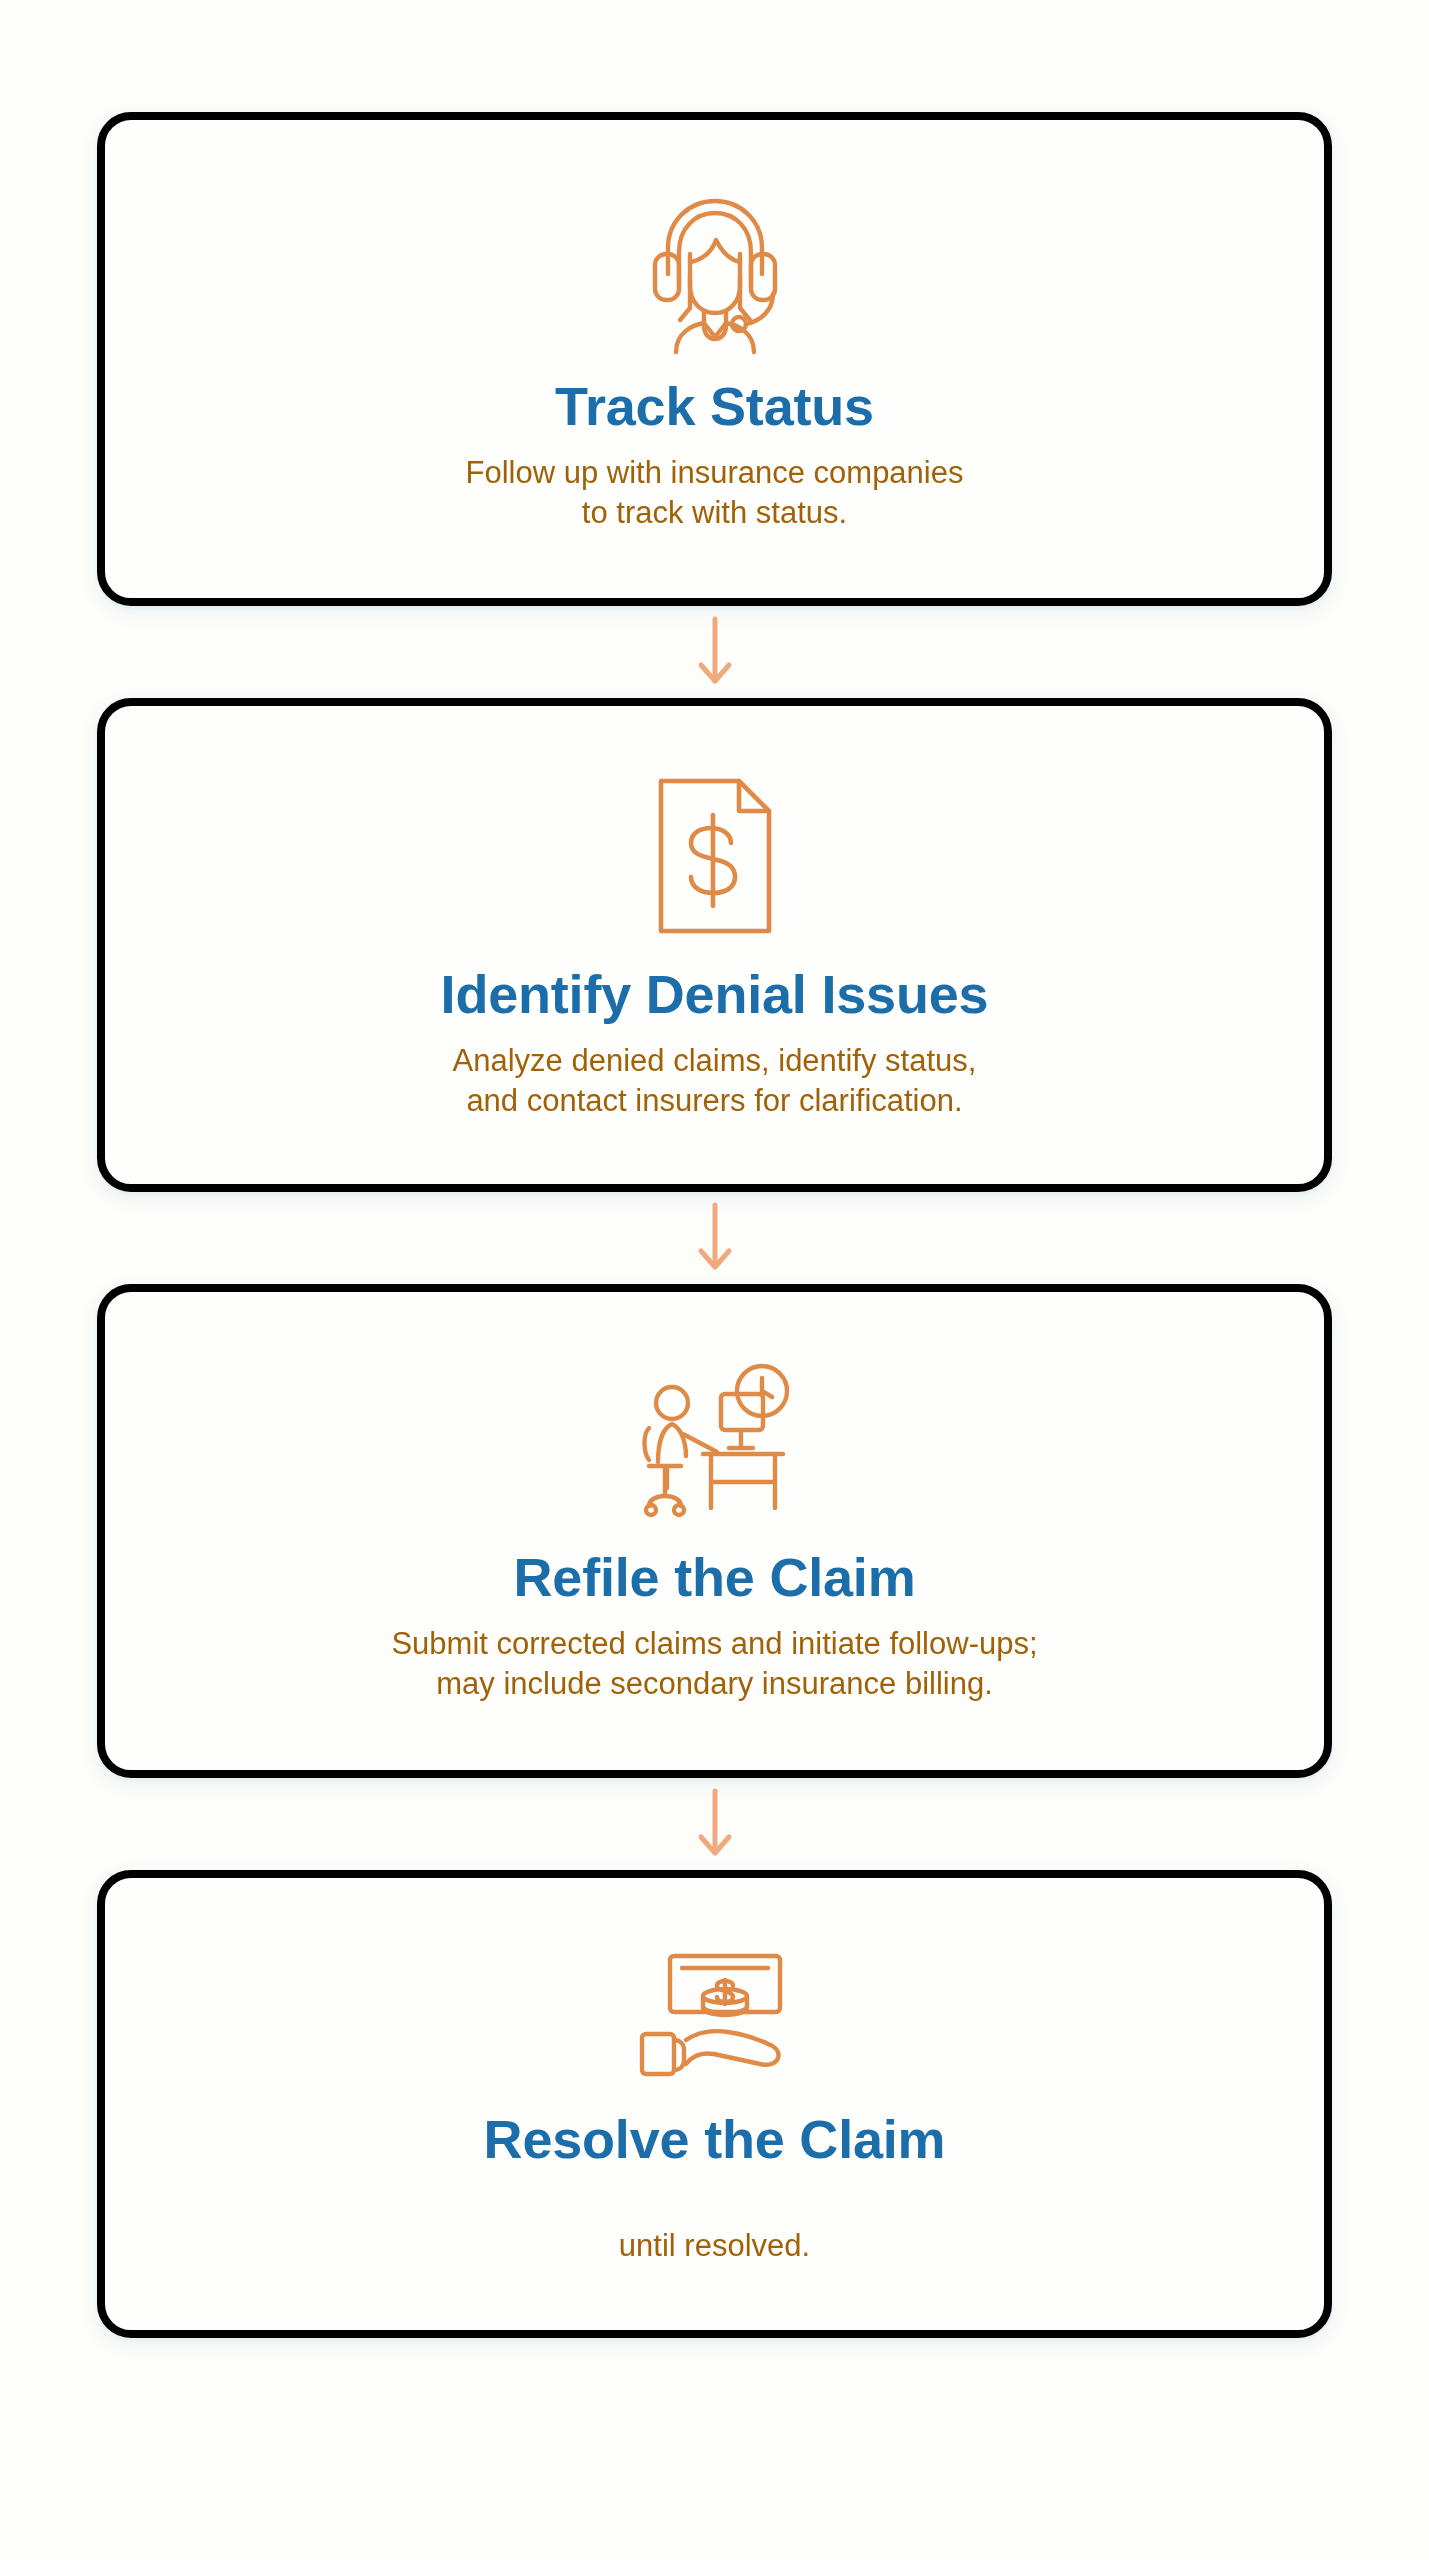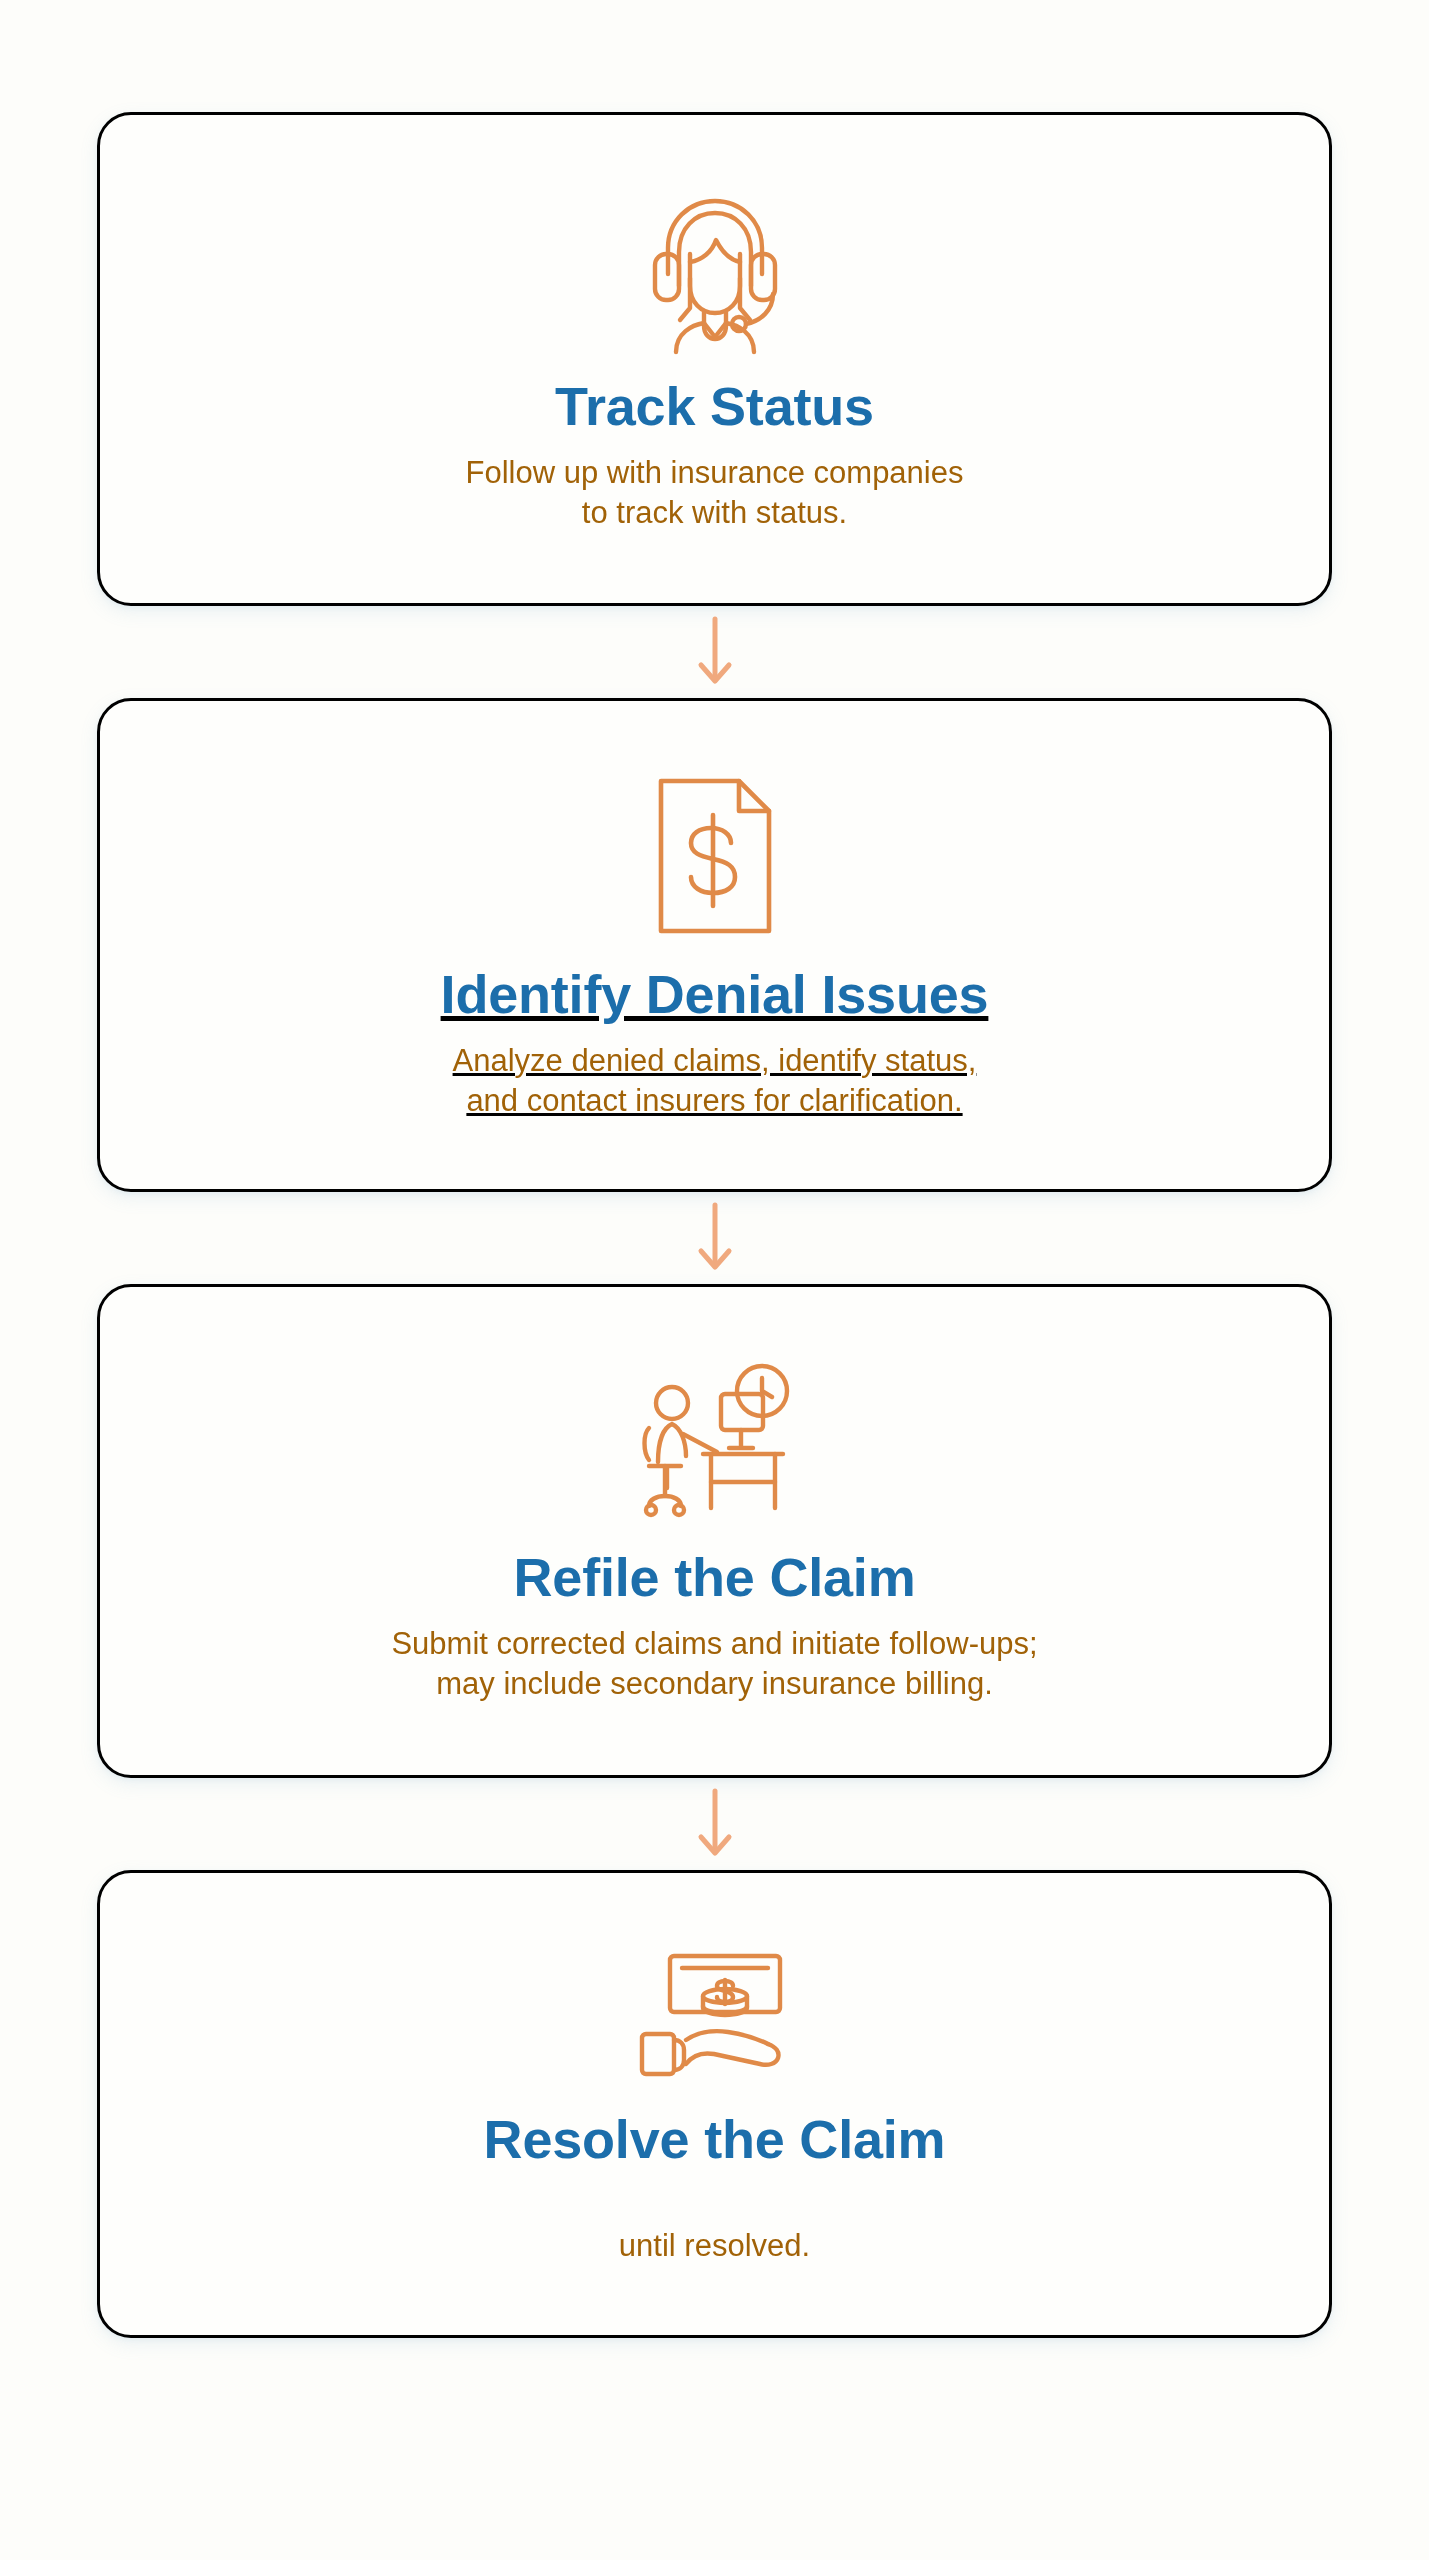--- a/index.html
+++ b/index.html
@@ -26,35 +26,35 @@
   .flow {
     width: 1235px;
     display: flex;
     flex-direction: column;
     align-items: center;
   }
 
   
   .card {
     width: 1235px;
-    border: 3px solid #000000;
+    border: 8px solid #000000;
     border-radius: 34px;
     background: #fefefc;
     box-shadow: 0 6px 18px rgba(110,160,200,0.13),
                 0 2px 5px rgba(120,160,200,0.08);
     display: flex;
     flex-direction: column;
     align-items: center;
     justify-content: center;
     text-align: center;
     padding: 44px 50px 46px 50px;
   }
 
   .card-1 { min-height: 494px; }
-  .card-2 { min-height: 494px; text-decoration: underline; }
+  .card-2 { min-height: 494px; }
   .card-3 { min-height: 494px; }
   .card-4 { min-height: 468px; }
 
   .icon-wrap {
     display: flex;
     align-items: center;
     justify-content: center;
     margin-bottom: 18px;
   }
 

